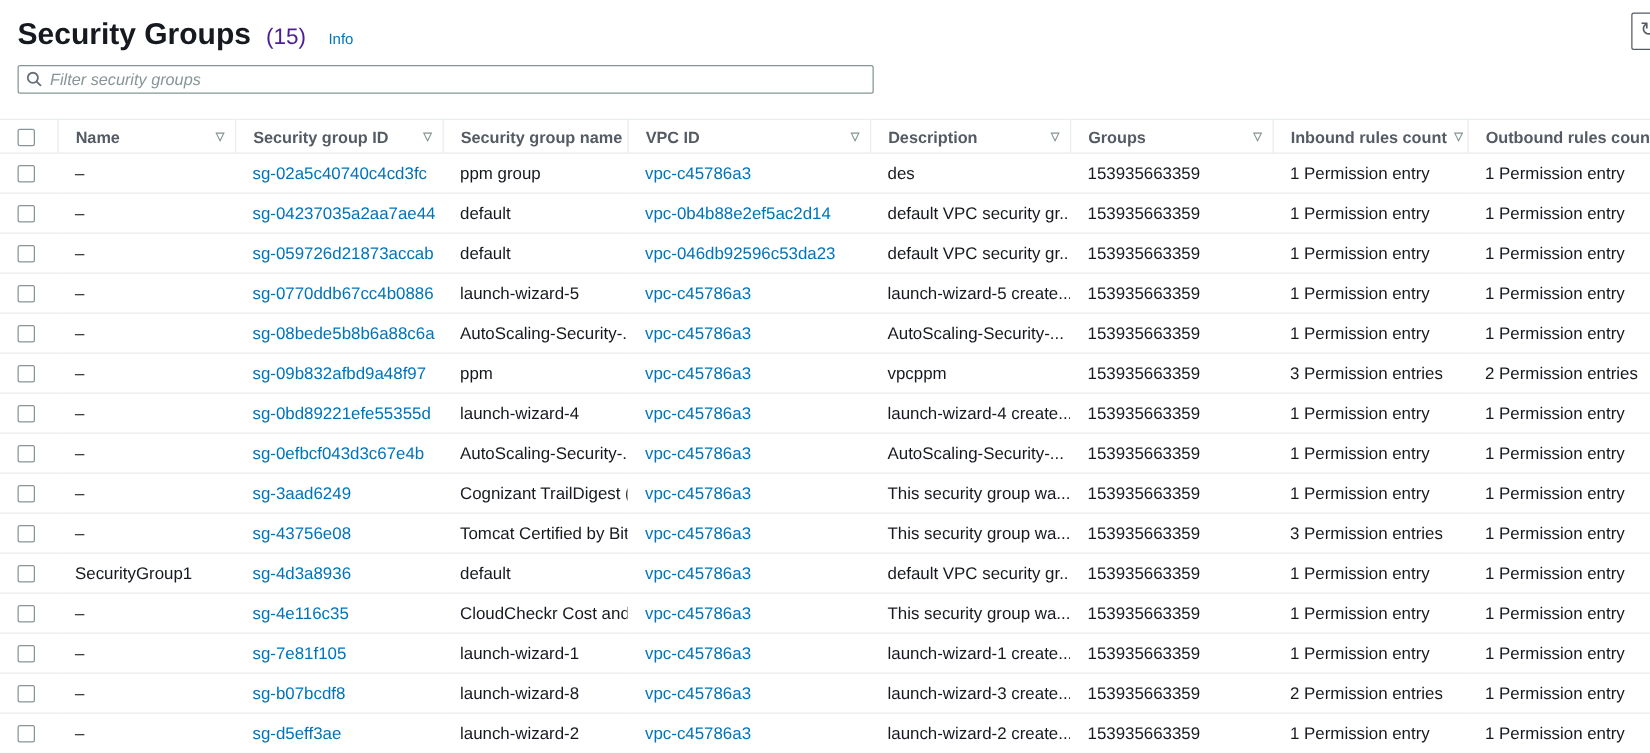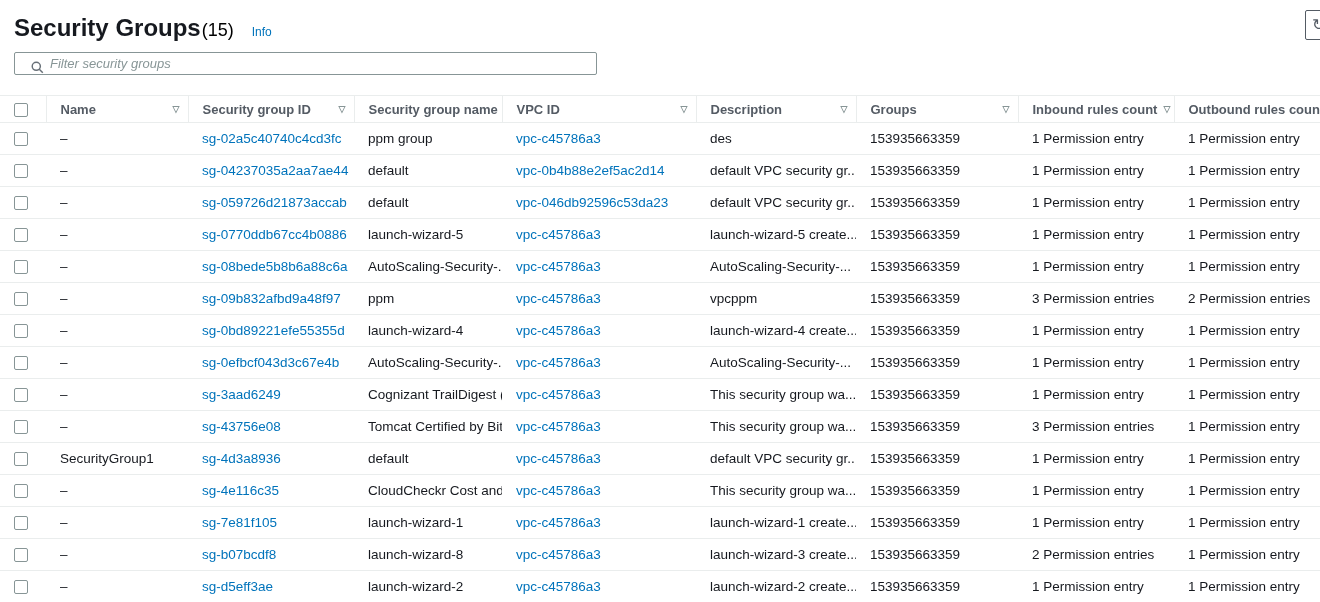--- a/index.html
+++ b/index.html
@@ -12,40 +12,40 @@
   }
   .page { position: relative; width: 1320px; height: 602px; }
 
   
   .page-header {
     padding: 14px 14px 0 14px;
     position: relative;
   }
   .title-line { display: flex; align-items: baseline; }
   .page-title { font-size: 24px; font-weight: 700; color: #16191f; }
-  .count { font-size: 18px; font-weight: 400; color: #000000; margin-left: 1px; text-align: center; }
+  .count { font-size: 18px; font-weight: 400; color: #4c1d95; margin-left: 12px; text-align: center; }
   .info-link {
     font-size: 12px; color: #0073bb; margin-left: 18px;
     text-decoration: none; cursor: pointer; font-weight: 400;
   }
   .top-actions { position: absolute; top: 10px; right: 0; overflow: visible; }
   .refresh-button {
     width: 72px; height: 30px; margin-right: -57px;
     background: #ffffff; border: 1px solid #545b64; border-radius: 2px;
     color: #545b64; font-size: 16px; line-height: 26px; text-align: left;
     padding-left: 6px; cursor: pointer;
   }
 
   
   .filter-row { margin-top: 10px; }
   .search-box {
-    width: 583px; height: 23px;
+    width: 685px; height: 23px;
     border: 1px solid #879596; border-radius: 2px;
-    display: flex; align-items: flex-end;
-    padding: 0 16px; background: #fff;
+    display: flex; align-items: center;
+    padding: 0 6px; background: #fff;
   }
   .search-icon { display: inline-flex; margin-right: 6px; flex: 0 0 auto; }
   .search-box input {
     border: none; outline: none; flex: 1; height: 100%;
     font-family: "Liberation Sans", sans-serif;
     font-size: 13px; color: #16191f; background: transparent;
   }
   .search-box input::placeholder { color: #879596; font-style: italic; }
 
   

